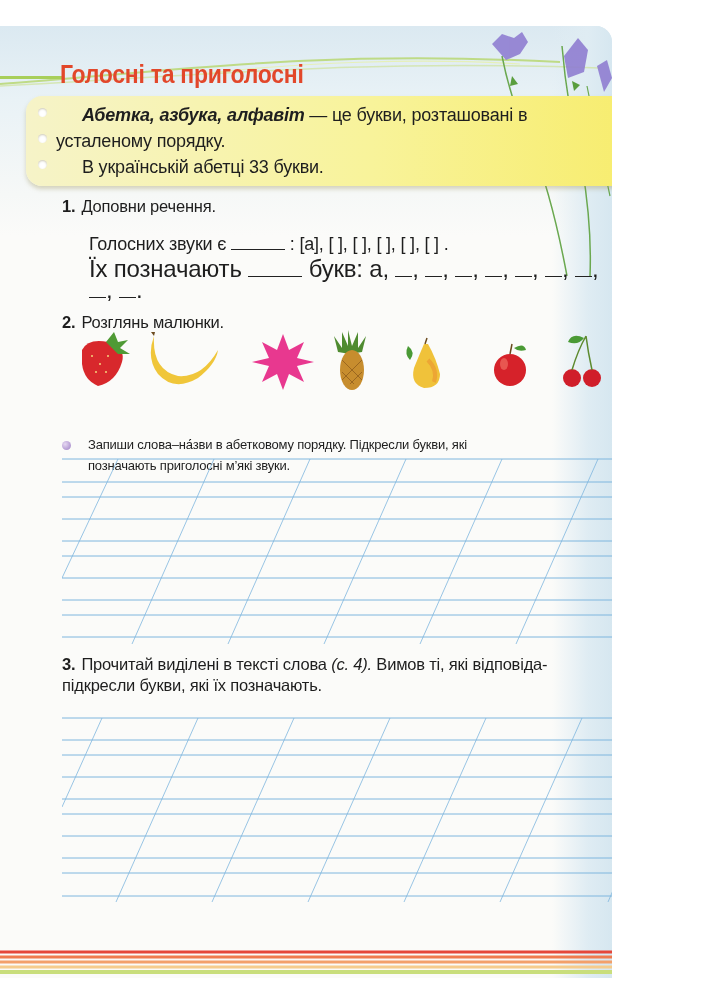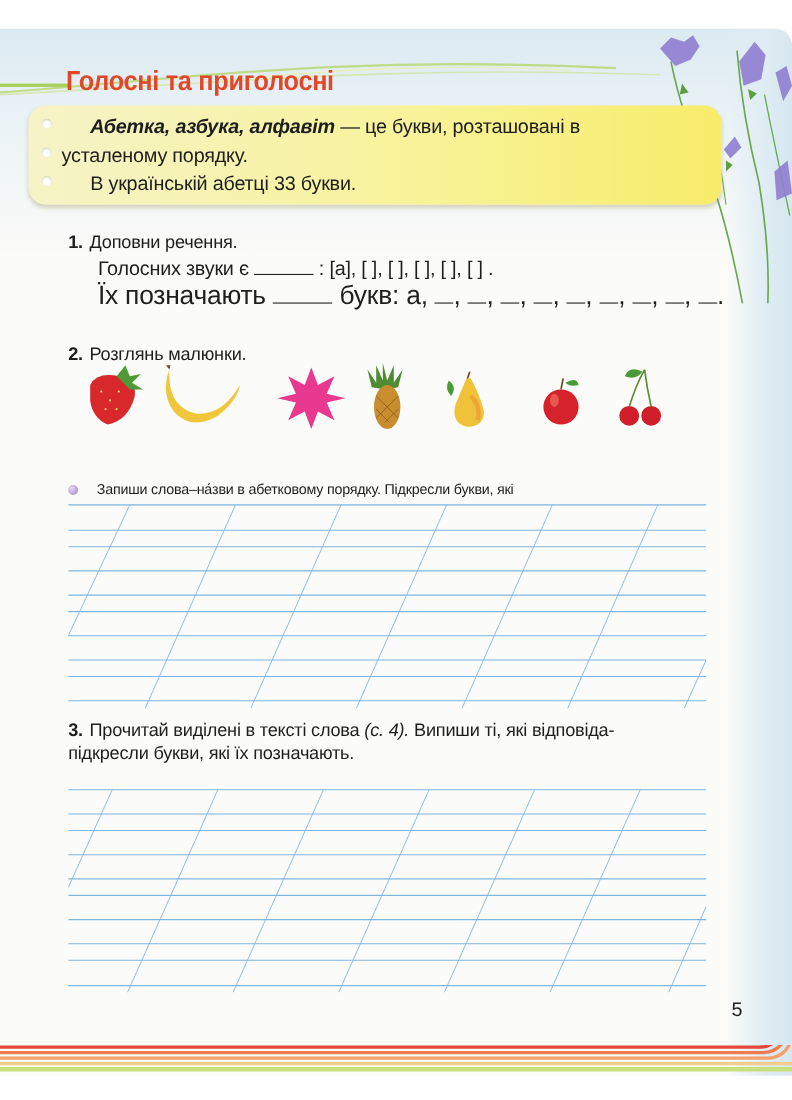--- a/index.html
+++ b/index.html
@@ -1,17 +1,17 @@
 <!DOCTYPE html>
 <html><head>
 <meta charset="utf-8">
 <style>
   html, body { margin:0; padding:0; }
   body { width:720px; height:1000px; position:relative; overflow:hidden; background:#ffffff; font-family:"Liberation Sans", sans-serif; color:#1e1e1e; }
-  .page { position:absolute; left:0; top:26px; width:720px; height:952px; background:#fbfbf9; border-radius:0 16px 0 0; overflow:hidden; }
+  .page { position:absolute; left:0; top:26px; width:612px; height:952px; background:#fbfbf9; border-radius:0 16px 0 0; overflow:hidden; }
   .sky { position:absolute; left:0; top:0; width:720px; height:210px; background:linear-gradient(180deg,#dbe9f1 0%,#e9f2f6 35%,#f6f8f7 80%,#fbfbf9 100%); }
   .right-strip { position:absolute; right:0; top:0; width:60px; height:952px; background:linear-gradient(90deg,rgba(219,234,242,0) 0%,#dfecf3 60%,#d6e7f0 100%); }
   .swoosh { position:absolute; left:0; top:28px; width:720px; height:40px; }
   .title { position:absolute; left:60px; top:34px; font-size:25px; font-weight:bold; color:#e2472a; letter-spacing:-0.3px; transform:scaleX(0.92); transform-origin:left; }
   .title-line { position:absolute; left:0; top:50px; width:62px; height:3px; background:#a8cf5a; }
   .info { position:absolute; left:26px; top:70px; width:630px; height:90px; border-radius:16px; background:linear-gradient(90deg,#f6f3c8 0%,#f8f39a 55%,#f7ec6a 100%); box-shadow:0 3px 4px rgba(150,140,80,0.35); }
   .hole { position:absolute; left:12px; width:9px; height:9px; border-radius:50%; background:#ffffff; box-shadow:inset 0 1px 2px rgba(120,110,60,0.35); }
   .info-text { position:absolute; left:56px; top:6px; font-size:18px; line-height:26px; letter-spacing:-0.2px; }
   .info-text .l2 { margin-left:-26px; }
   .bold-i { font-weight:bold; font-style:italic; }
@@ -66,21 +66,21 @@
     <div class="hole" style="top:12px"></div>
     <div class="hole" style="top:38px"></div>
     <div class="hole" style="top:64px"></div>
     <div class="info-text">
       <div><span class="bold-i">Абетка, азбука, алфавіт</span><span> — це букви, розташовані в</span></div>
       <div class="l2">усталеному порядку.</div>
       <div>В українській абетці 33 букви.</div>
     </div>
   </div>
 
-  <div class="task" style="top:184px;text-align:center;">
+  <div class="task" style="top:170px;text-align:center;">
     <span class="num">1.</span><span>Доповни речення.</span>
   </div>
   <div class="task" style="top:208px; left:89px; font-size:18px;">
     <span>Голосних звуки є</span>
     <span class="blank"></span>
     <span>: [а], [  ], [  ],  [  ], [  ], [  ] .</span>
   </div>
   <div class="task" style="top:232px; left:89px; font-size:24px;">
     <span>Їх позначають</span>
     <span class="blank"></span>
@@ -140,20 +140,21 @@
       <circle cx="494" cy="48" r="9" fill="#d01e2a"></circle>
       <circle cx="514" cy="48" r="9" fill="#d01e2a"></circle>
       <path d="M494 40 Q 500 20 508 6 M514 40 Q 510 22 508 6" stroke="#5d8a2e" stroke-width="1.5" fill="none"></path>
       <path d="M506 8 Q 494 2 490 12 Q 500 16 506 8 Z" fill="#4a9a35"></path>
     </g>
   </svg>
 
   <div class="bullet"></div>
   <div class="task" style="top:408px; left:88px; font-size:13px;">
     <div>Запиши слова–на́зви в абетковому порядку. Підкресли букви, які</div>
+    <div>позначають приголосні м’які звуки.</div>
   </div>
 
   <div class="grid" style="top:422px;">
     <svg width="580" height="196" viewBox="0 0 580 196">
       <g stroke="#7fb6de" stroke-width="1">
         <line x1="0" y1="11" x2="580" y2="11"></line>
         <line x1="0" y1="34" x2="580" y2="34"></line>
         <line x1="0" y1="49" x2="580" y2="49"></line>
         <line x1="0" y1="71" x2="580" y2="71"></line>
         <line x1="0" y1="93" x2="580" y2="93"></line>
@@ -169,21 +170,21 @@
         <line x1="248" y1="11" x2="166" y2="196"></line>
         <line x1="344" y1="11" x2="262" y2="196"></line>
         <line x1="440" y1="11" x2="358" y2="196"></line>
         <line x1="536" y1="11" x2="454" y2="196"></line>
         <line x1="580" y1="152" x2="560" y2="196"></line>
       </g>
     </svg>
   </div>
 
   <div class="task" style="top:628px;">
-    <div><span class="num">3.</span><span>Прочитай виділені в тексті слова</span> <i>(с. 4).</i> <span>Випиши ті, які відповіда-</span></div>
+    <div><span class="num">3.</span><span>Прочитай виділені в тексті слова</span> <i>(с. 4).</i> <span>Вимов ті, які відповіда-</span></div>
     <div style="">підкресли букви, які їх позначають.</div>
   </div>
 
   <div class="grid" style="top:686px;">
     <svg width="580" height="196" viewBox="0 0 580 196">
       <g stroke="#7fb6de" stroke-width="1">
         <line x1="0" y1="6" x2="580" y2="6"></line>
         <line x1="0" y1="28" x2="580" y2="28"></line>
         <line x1="0" y1="43" x2="580" y2="43"></line>
         <line x1="0" y1="65" x2="580" y2="65"></line>

